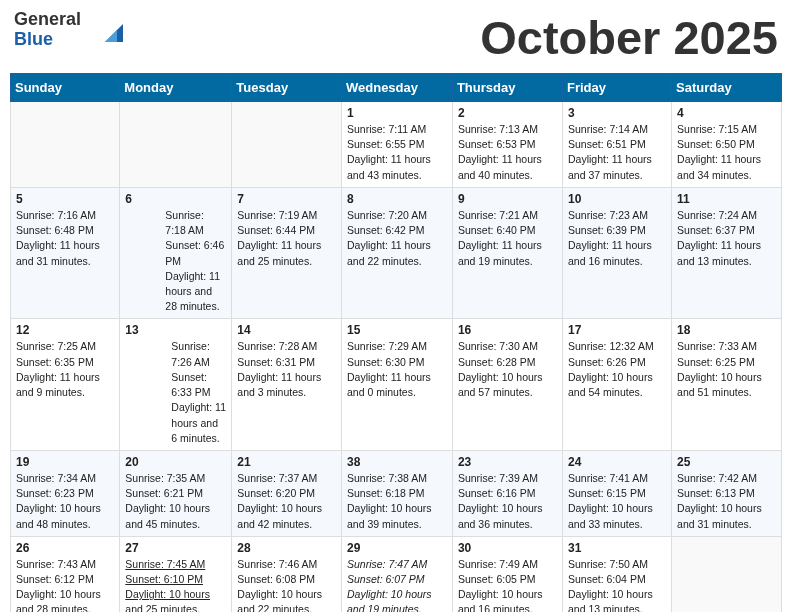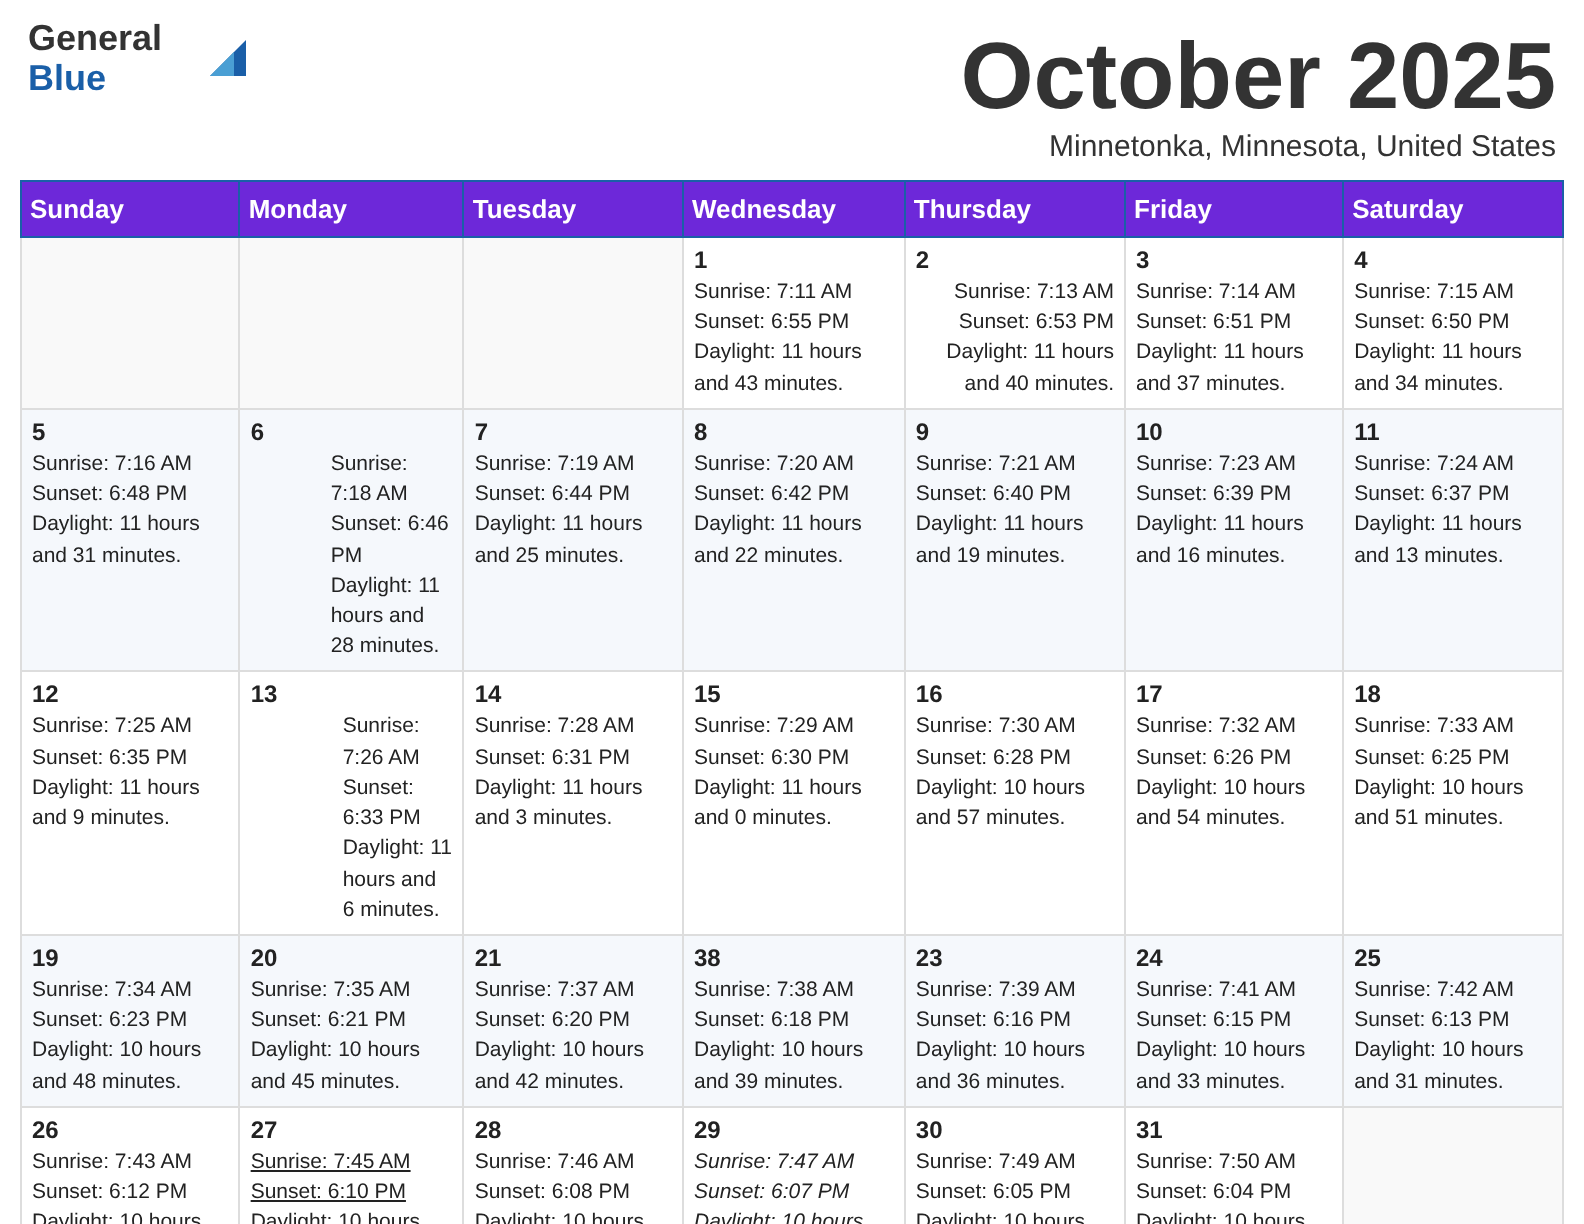--- a/index.html
+++ b/index.html
@@ -12,21 +12,21 @@
     }
     .header {
       display: flex;
       justify-content: space-between;
       align-items: flex-start;
       margin-bottom: 8px;
       padding: 0 4px;
     }
     .logo {
       display: flex;
-      align-items: flex-start;
+      align-items: center;
       gap: 12px;
     }
     .logo-text {
       display: flex;
       flex-direction: column;
       line-height: 1.1;
     }
     .logo-general {
       font-size: 18px;
       font-weight: bold;
@@ -53,21 +53,21 @@
     .location {
       font-size: 15px;
       color: #333;
     }
     .calendar {
       width: 100%;
       border-collapse: collapse;
       border: 1px solid #ccc;
     }
     .calendar th {
-      background-color: #6d28d9;
+      background-color: #0369a1;
       color: #fff;
       font-size: 13px;
       font-weight: bold;
       padding: 6px 4px;
       text-align: left;
       border: 1px solid #1a5fa8;
     }
     .calendar td {
       vertical-align: top;
       width: 113px;
@@ -104,21 +104,20 @@
       <span class="logo-general">General</span>
       <span class="logo-blue">Blue</span>
     </div>
     <svg class="logo-icon" viewBox="0 0 32 32">
       <polygon points="10,28 28,10 28,28" fill="#1a5fa8"></polygon>
       <polygon points="10,28 22,16 22,28" fill="#4a9fd4"></polygon>
     </svg>
   </div>
   <div class="title-block">
     <div class="month-title">October 2025</div>
-    <div class="location">Minnetonka, Minnesota, United States</div>
   </div>
 </div>
 
 <table class="calendar">
   <thead>
     <tr>
     <th>Sunday</th>
         <th>Monday</th>
         <th>Tuesday</th>
         <th>Wednesday</th>
@@ -133,21 +132,21 @@
         <td class="empty"></td>
         <td class="empty"></td>
         <td>
           <span class="day-number">1</span>
           <div class="day-info" style="white-space: pre-line;">Sunrise: 7:11 AM
 Sunset: 6:55 PM
 Daylight: 11 hours and 43 minutes.</div>
         </td>
         <td>
           <span class="day-number">2</span>
-          <div class="day-info" style="white-space: pre-line; text-align: right;">Sunrise: 7:13 AM
+          <div class="day-info" style="white-space: pre-line;">Sunrise: 7:13 AM
 Sunset: 6:53 PM
 Daylight: 11 hours and 40 minutes.</div>
         </td>
         <td>
           <span class="day-number">3</span>
           <div class="day-info" style="white-space: pre-line;">Sunrise: 7:14 AM
 Sunset: 6:51 PM
 Daylight: 11 hours and 37 minutes.</div>
         </td>
         <td>
@@ -227,21 +226,21 @@
 Daylight: 11 hours and 0 minutes.</div>
         </td>
         <td>
           <span class="day-number">16</span>
           <div class="day-info" style="white-space: pre-line;">Sunrise: 7:30 AM
 Sunset: 6:28 PM
 Daylight: 10 hours and 57 minutes.</div>
         </td>
         <td>
           <span class="day-number">17</span>
-          <div class="day-info" style="white-space: pre-line;">Sunrise: 7:32 AM
+          <div class="day-info" style="white-space: pre-line;">Sunrise: 12:32 AM
 Sunset: 6:26 PM
 Daylight: 10 hours and 54 minutes.</div>
         </td>
         <td>
           <span class="day-number">18</span>
           <div class="day-info" style="white-space: pre-line;">Sunrise: 7:33 AM
 Sunset: 6:25 PM
 Daylight: 10 hours and 51 minutes.</div>
         </td>
       </tr>

